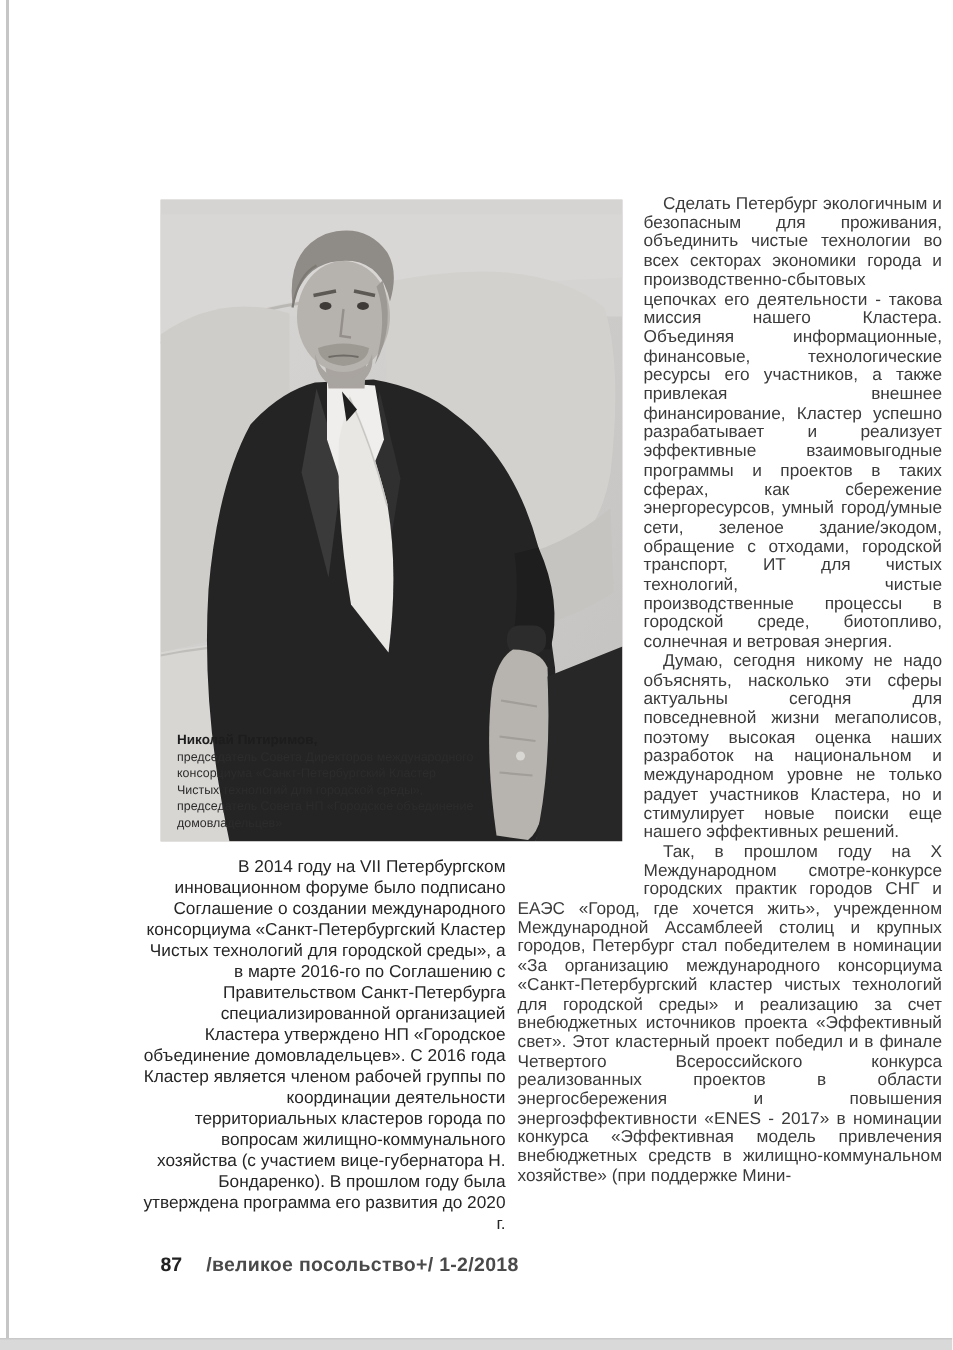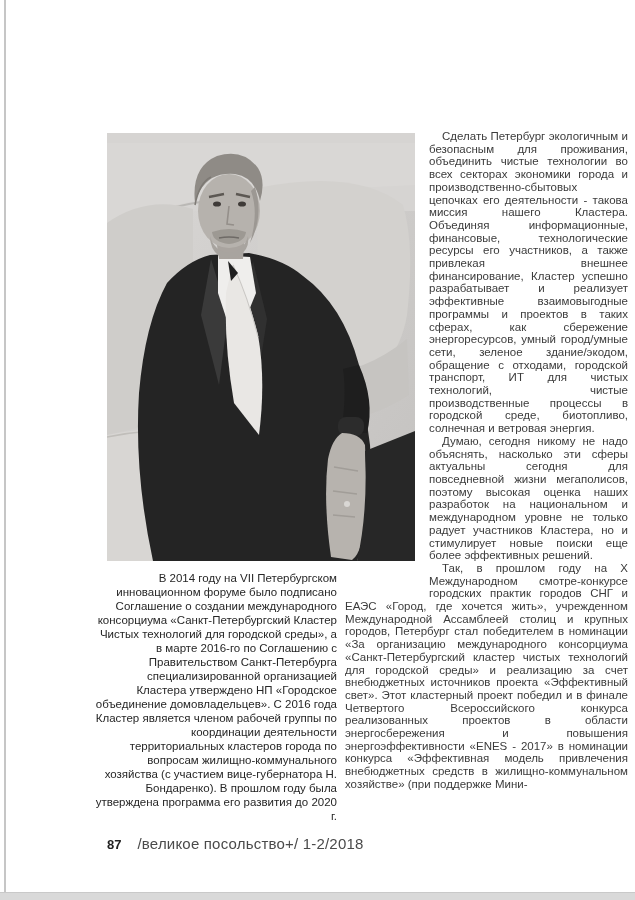--- a/index.html
+++ b/index.html
@@ -39,21 +39,21 @@
     font-size: 11.5px; line-height: 12.7px;
     text-align: justify; color: #3b3b3b;
   }
   .bodycol p { margin: 0; text-indent: 13px; }
   .wrap-spacer { float: left; width: 84px; height: 460px; }
   .footer {
     position: absolute; left: 107px; top: 835px; width: 400px;
     display: flex; align-items: baseline; gap: 16px;
   }
   .pagenum { font-size: 13px; font-weight: bold; color: #222; }
-  .foot-text { font-size: 15px; color: #4a4a4a; letter-spacing: 0.2px; }
+  .foot-text { font-size: 13px; color: #4a4a4a; letter-spacing: 0.2px; font-weight: bold; }
 </style>
 </head>
 <body>
 
 <div class="sheet">
 
   <div class="left-edge-line"></div>
 
   <figure class="photo">
     <svg viewBox="0 0 308 428" width="308" height="428">
@@ -96,29 +96,31 @@
       <path d="M103 103 Q107 118 122 120 Q137 118 141 103 Q143 116 132 123 Q122 127 112 123 Q103 116 103 103 Z" fill="#a8a49f"></path>
 
       <path d="M252 232 Q268 268 260 300 L234 300 Q240 262 236 236 Z" fill="#1e1e1e"></path>
       <rect x="231" y="284" width="26" height="19" rx="8" fill="#2c2c2c"></rect>
       <path d="M235 300 Q253 300 258 312 L260 366 Q258 418 245 427 L224 424 Q216 368 221 326 Q225 306 235 300 Z" fill="#b7b3ae"></path>
       <path d="M227 334 L251 338 M226 358 L250 361 M226 382 L248 384" stroke="#a19d98" stroke-width="1.5" fill="none"></path>
       <circle cx="240" cy="371" r="3" fill="#d9d7d4"></circle>
       <path d="M258 318 L308 298 L308 428 L250 428 Q261 380 258 318 Z" fill="#272727"></path>
     </svg>
     <figcaption class="caption">
+      <span class="cap-name">Николай Питиримов,</span>
+      <span class="cap-role">председатель Совета Директоров международного консорциума «Санкт-Петербургский Кластер Чистых технологий для городской среды», председатель Совета НП «Городское объединение домовладельцев»</span>
     </figcaption>
   </figure>
 
   <div class="lead">В 2014 году на VII Петербургском инновационном форуме было подписано Соглашение о создании международного консорциума «Санкт-Петербургский Кластер Чистых технологий для городской среды», а в марте 2016-го по Соглашению с Правительством Санкт-Петербурга специализированной организацией Кластера утверждено НП «Городское объединение домовладельцев». С 2016 года Кластер является членом рабочей группы по координации деятельности территориальных кластеров города по вопросам жилищно-коммунального хозяйства (с участием вице-губернатора Н. Бондаренко). В прошлом году была утверждена программа его развития до 2020 г.</div>
 
   <div class="bodycol">
     <div class="wrap-spacer"></div>
     <p>Сделать Петербург экологичным и безопасным для проживания, объединить чистые технологии во всех секторах экономики города и производственно-сбытовых цепочках его деятельности - такова миссия нашего Кластера. Объединяя информационные, финансовые, технологические ресурсы его участников, а также привлекая внешнее финансирование, Кластер успешно разрабатывает и реализует эффективные взаимовыгодные программы и проектов в таких сферах, как сбережение энергоресурсов, умный город/умные сети, зеленое здание/экодом, обращение с отходами, городской транспорт, ИТ для чистых технологий, чистые производственные процессы в городской среде, биотопливо, солнечная и ветровая энергия.</p>
-    <p>Думаю, сегодня никому не надо объяснять, насколько эти сферы актуальны сегодня для повседневной жизни мегаполисов, поэтому высокая оценка наших разработок на национальном и международном уровне не только радует участников Кластера, но и стимулирует новые поиски еще более эффективных решений.</p>
+    <p>Думаю, сегодня никому не надо объяснять, насколько эти сферы актуальны сегодня для повседневной жизни мегаполисов, поэтому высокая оценка наших разработок на национальном и международном уровне не только радует участников Кластера, но и стимулирует новые поиски еще нашего эффективных решений.</p>
     <p>Так, в прошлом году на X Международном смотре-конкурсе городских практик городов СНГ и ЕАЭС «Город, где хочется жить», учрежденном Международной Ассамблеей столиц и крупных городов, Петербург стал победителем в номинации «За организацию международного консорциума «Санкт-Петербургский кластер чистых технологий для городской среды» и реализацию за счет внебюджетных источников проекта «Эффективный свет». Этот кластерный проект победил и в финале Четвертого Всероссийского конкурса реализованных проектов в области энергосбережения и повышения энергоэффективности «ENES - 2017» в номинации конкурса «Эффективная модель привлечения внебюджетных средств в жилищно-коммунальном хозяйстве» (при поддержке Мини-</p>
   </div>
 
   <div class="footer">
     <span class="pagenum">87</span>
     <span class="foot-text">/великое посольство+/ 1-2/2018</span>
   </div>
 
   <div class="bottom-band"></div>
 

